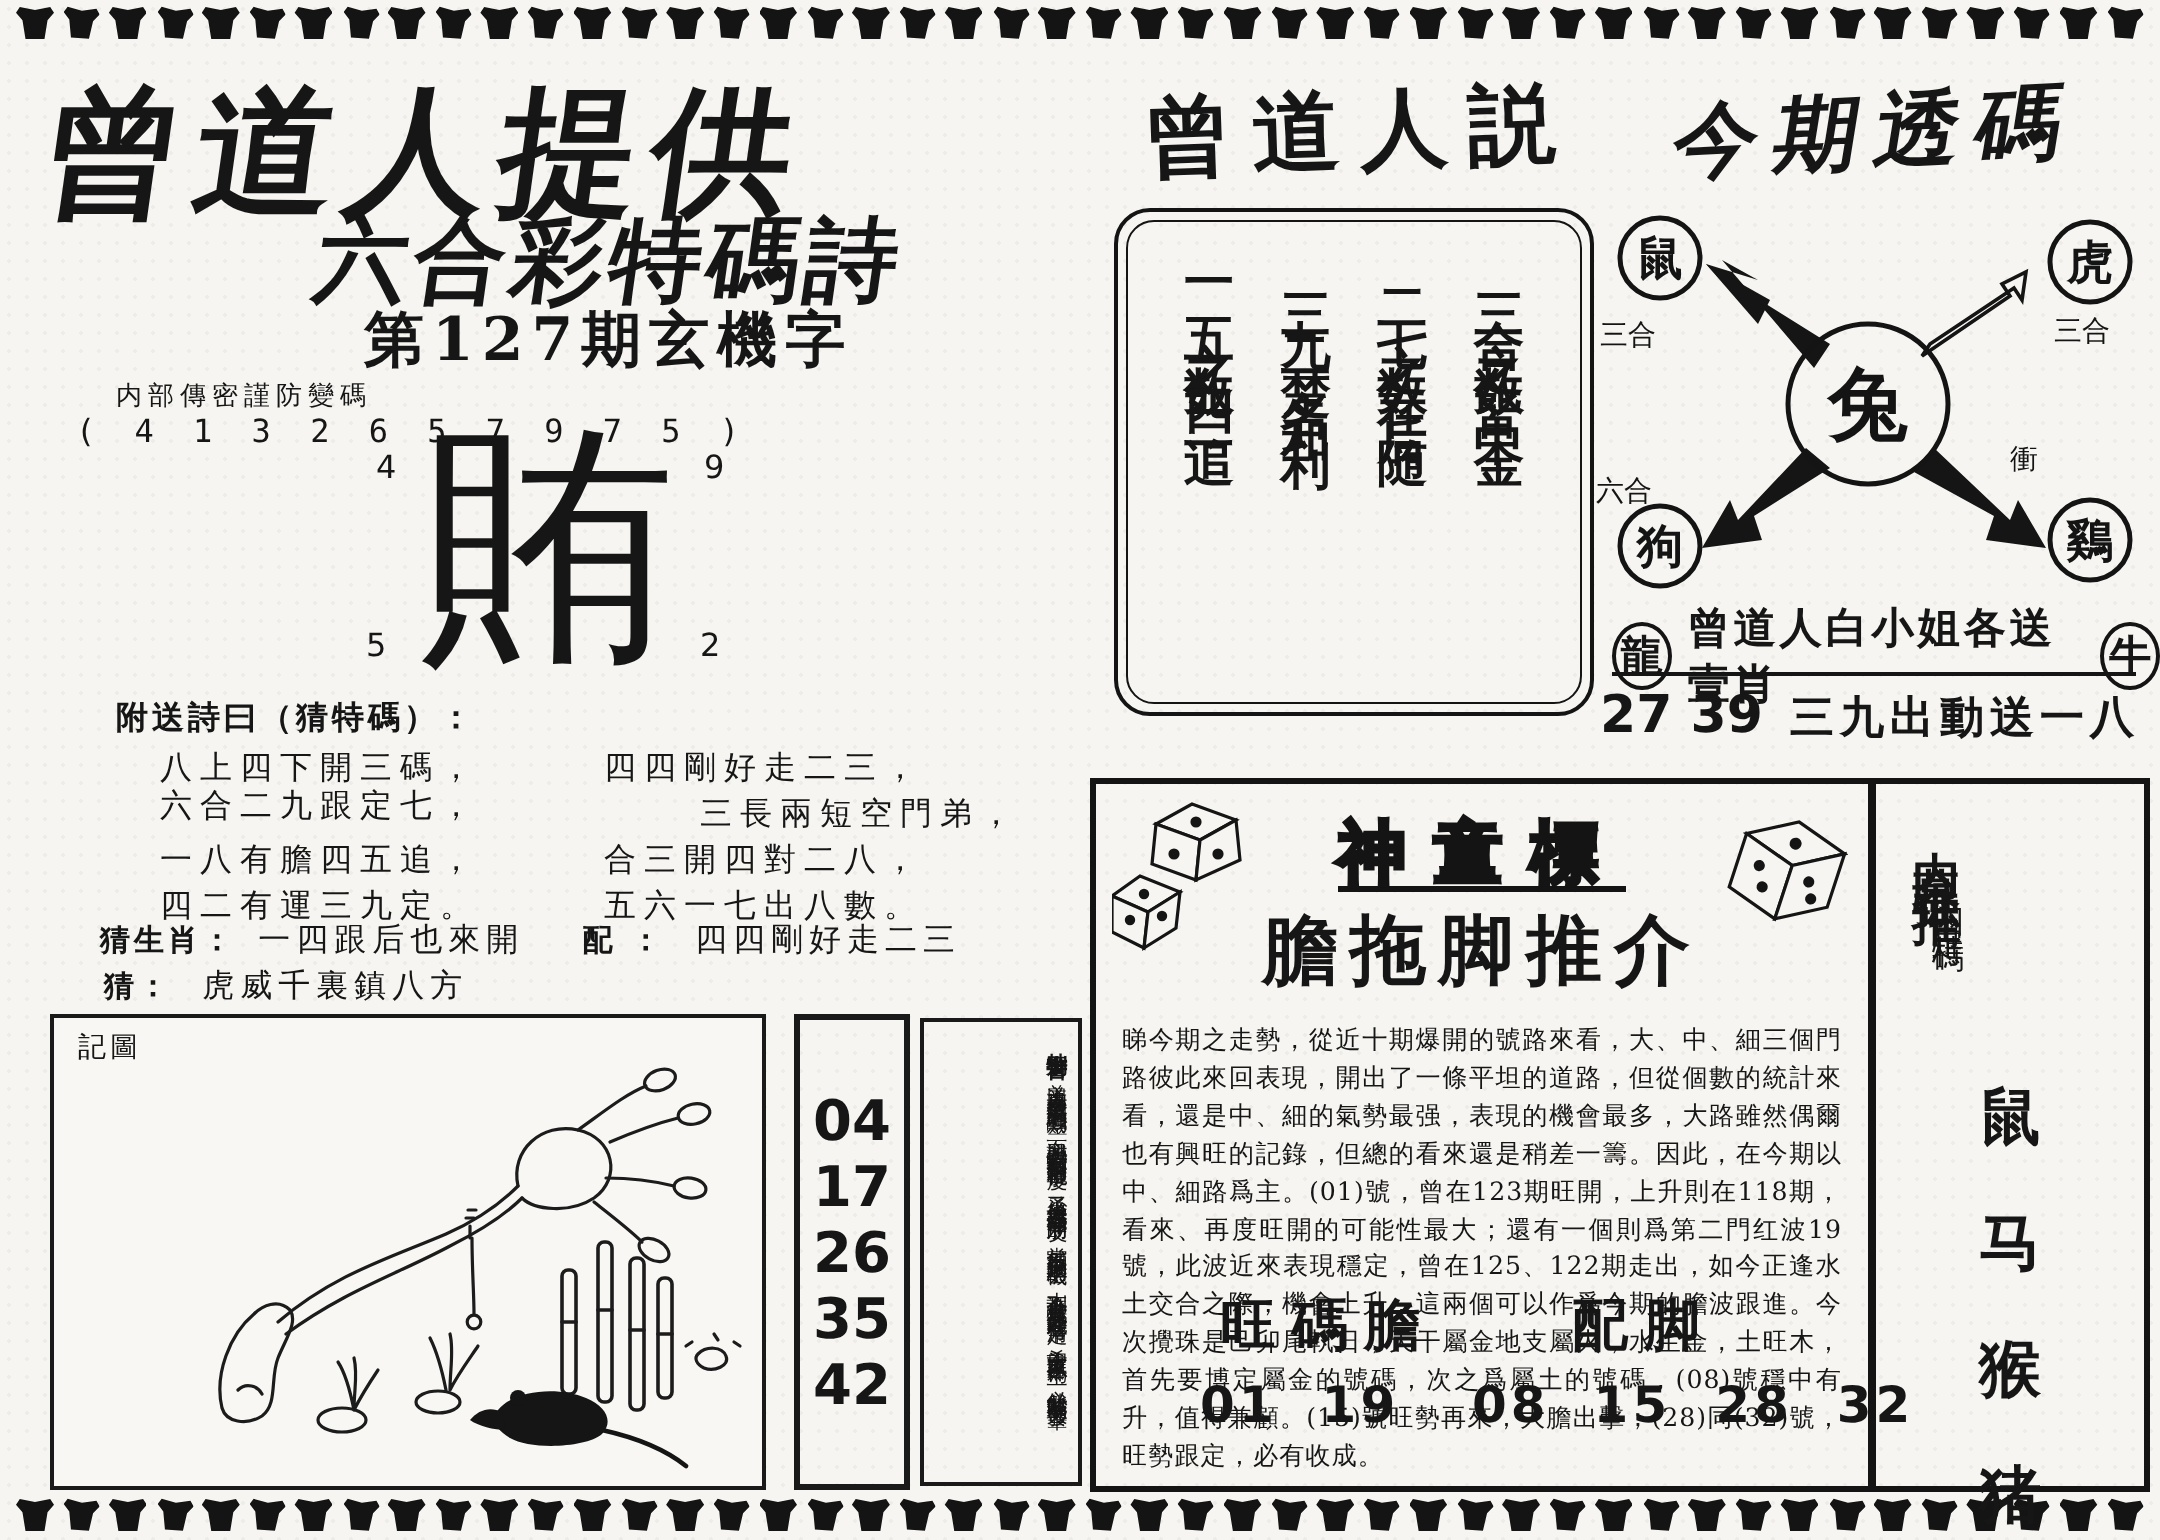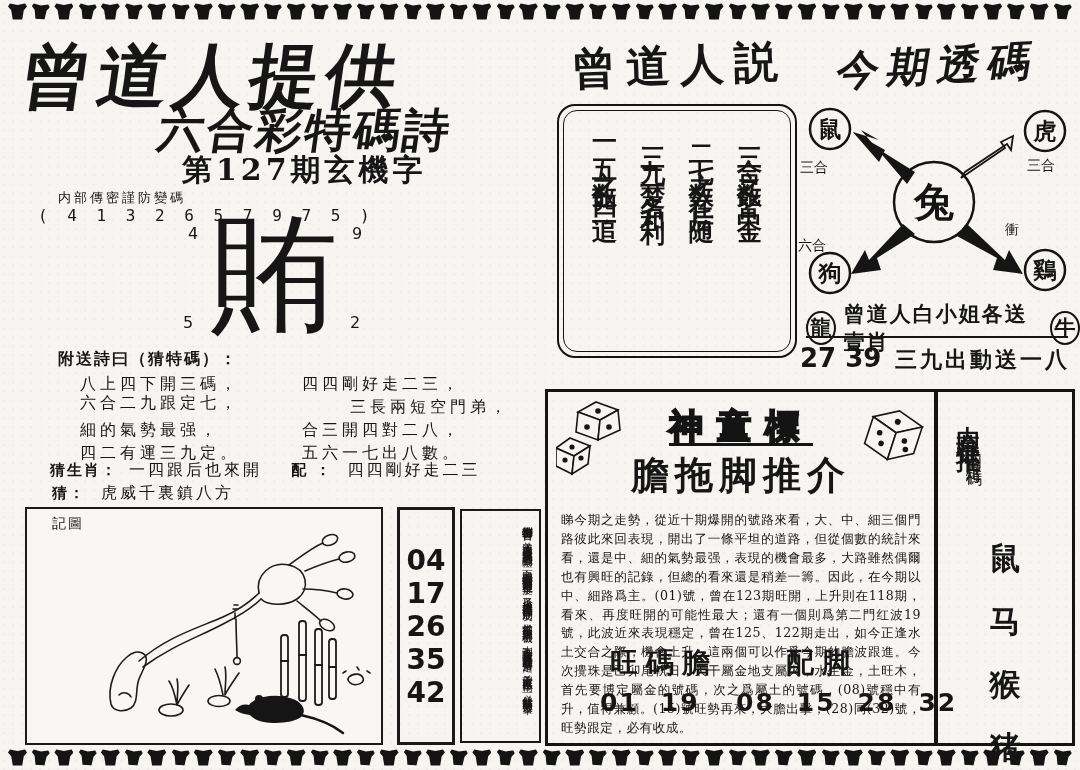--- a/index.html
+++ b/index.html
@@ -188,40 +188,40 @@
 
   <span class="abs corner-num" style="left:188px; top:224px;">4</span>
   <span class="abs corner-num" style="left:352px; top:224px;">9</span>
   <span class="abs corner-num" style="left:183px; top:313px;">5</span>
   <span class="abs corner-num" style="left:350px; top:313px;">2</span>
   <div class="abs mystery-char" style="left:210px; top:210px;">賄</div>
 
   <div class="abs poem-title" style="left:58px; top:349px;">附送詩曰（猜特碼）：</div>
   <div class="abs poem-line" style="left:80px; top:374px;">八上四下開三碼，</div>
   <div class="abs poem-line" style="left:80px; top:393px;">六合二九跟定七，</div>
-  <div class="abs poem-line" style="left:80px; top:420px;">細的氣勢最强，</div>
+  <div class="abs poem-line" style="left:80px; top:420px;">一八有膽四五追，</div>
   <div class="abs poem-line" style="left:80px; top:443px;">四二有運三九定。</div>
   <div class="abs poem-line" style="left:302px; top:374px;">四四剛好走二三，</div>
   <div class="abs poem-line" style="left:302px; top:397px;margin-left:48px;">三長兩短空門弟，</div>
   <div class="abs poem-line" style="left:302px; top:420px;">合三開四對二八，</div>
   <div class="abs poem-line" style="left:302px; top:443px;">五六一七出八數。</div>
 
   <div class="abs" style="left:50px; top:460px; white-space:nowrap;">
     <span class="guess-label">猜生肖：</span>
     <span class="guess-value" style="margin-left:6px;">一四跟后也來開</span>
     <span class="guess-label" style="margin-left:24px;">配 ：</span>
     <span class="guess-value" style="margin-left:10px;">四四剛好走二三</span>
   </div>
   <div class="abs" style="left:52px; top:483px; white-space:nowrap;">
     <span class="guess-label">猜：</span>
     <span class="guess-value" style="margin-left:10px;margin-top:36px;">虎威千裏鎮八方</span>
   </div>
 
   <div class="abs sketch-box" style="left:25px; top:507px; width:358px; height:238px;">
-    <div class="abs sketch-label" style="left:25px; top:6px;text-align:center;">記圖</div>
+    <div class="abs sketch-label" style="left:12px; top:6px;text-align:center;">記圖</div>
     <svg width="354" height="234" viewBox="0 0 354 234">
       <g fill="none" stroke="#1c1c1c" stroke-width="1.6" stroke-linecap="round">
 
         <path d="M100,148 C88,158 80,178 84,195 C86,202 96,204 104,199 C112,193 108,180 112,170 C116,160 122,152 118,146 C112,140 104,144 100,148 Z"></path>
         <path d="M92,186 C96,182 102,184 104,188"></path>
 
         <path d="M112,152 C140,128 168,120 196,108 C214,100 224,92 232,84"></path>
         <path d="M116,158 C146,136 172,128 198,114 C214,106 226,98 234,90"></path>
 
         <path d="M232,84 C228,66 244,52 262,56 C280,60 284,80 270,90 C258,98 240,96 234,90"></path>

